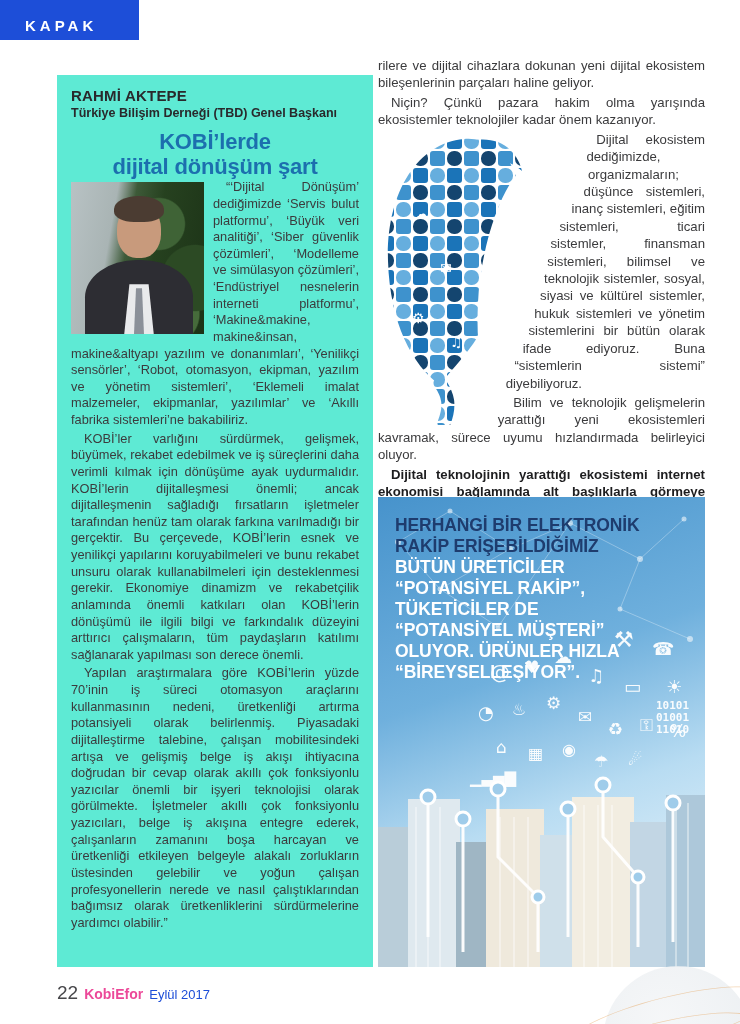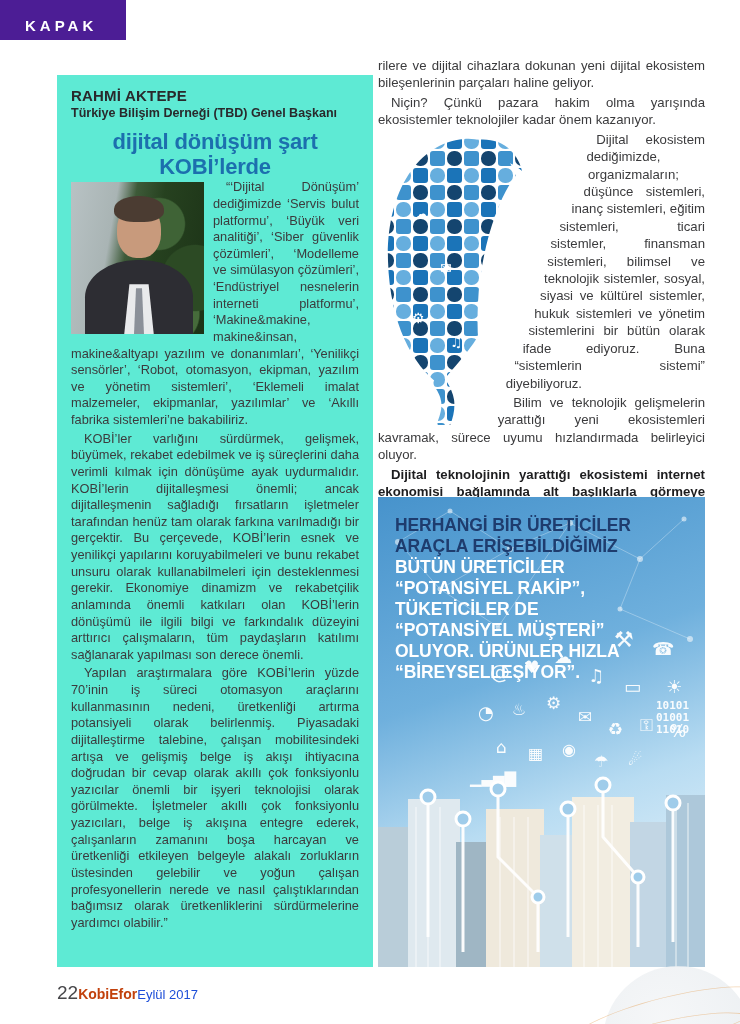--- a/index.html
+++ b/index.html
@@ -5,22 +5,22 @@
   * { margin:0; padding:0; box-sizing:border-box; }
   html,body { background:#ffffff; }
   body { font-family:"Liberation Sans", sans-serif; }
   #page {
     position:relative; width:740px; height:1024px; background:#ffffff;
     overflow:hidden; margin:0 auto;
   }
 
   
   .kapak-box {
-    position:absolute; left:0; top:0; width:126px; height:40px;
-    background:#4c1d95;
+    position:absolute; left:0; top:0; width:139px; height:40px;
+    background:#1d4ed8;
   }
   .kapak-box span {
     position:absolute; left:25px; bottom:6px; color:#ffffff;
     font-size:15px; font-weight:600; letter-spacing:4px;
   }
 
   
   .left-panel {
     position:absolute; left:57px; top:75px; width:316px; height:892px;
     background:#5eead4; padding:12px 14px; overflow:hidden;
@@ -83,24 +83,24 @@
   .feature-box svg.bg { position:absolute; left:0; top:0; }
   .feature-headline {
     position:absolute; left:17px; top:18px; width:262px;
     font-size:17.5px; font-weight:bold; line-height:1.2; letter-spacing:-.1px;
     text-align:left; color:#ffffff;
   }
   .feature-headline .dark { color:#1e3c6e; }
 
   
   .page-footer {
-    position:absolute; left:57px; top:982px; display:flex; align-items:baseline; 
+    position:absolute; left:57px; top:982px; display:flex; align-items:baseline; gap:6px;
   }
   .page-number { font-size:19px; color:#47474a; }
-  .magazine-name { font-size:14px; font-weight:bold; color:#c2410c; }
+  .magazine-name { font-size:14px; font-weight:bold; color:#ec4899; }
   .issue-date { font-size:13px; color:#1d4ed8; }
 
   
   .globe-watermark {
     position:absolute; left:555px; top:928px; width:185px; height:96px;
     overflow:hidden; pointer-events:none;
   }
   .globe-watermark .sphere {
     position:absolute; left:48px; top:38px; width:150px; height:150px; border-radius:50%;
     background:radial-gradient(circle at 40% 35%, #f2f4f6, #e3e8ec);
@@ -119,22 +119,22 @@
 <div id="page">
 
   <div class="kapak-box">
     <span>KAPAK</span>
   </div>
 
   <div class="left-panel">
     <div class="author-name">RAHMİ AKTEPE</div>
     <div class="author-title">Türkiye Bilişim Derneği (TBD) Genel Başkanı</div>
     <div class="article-title">
+      <div>KOBİ’lerde</div>
       <div>dijital dönüşüm şart</div>
-      <div>KOBİ’lerde</div>
     </div>
     <div class="article-body">
       <div class="photo">
         <div class="foliage"></div>
         <div class="suit"></div>
         <div class="shirt"></div>
         <div class="tie"></div>
         <div class="head"></div>
         <div class="hair"></div>
       </div>
@@ -274,21 +274,21 @@
           <circle cx="120" cy="292" r="7"></circle>
         <circle cx="190" cy="312" r="7"></circle>
           <circle cx="225" cy="288" r="7"></circle>
           <circle cx="295" cy="306" r="7"></circle>
         <circle cx="160" cy="400" r="6"></circle>
           <circle cx="260" cy="380" r="6"></circle>
       </g>
     </svg>
 
     <div class="feature-headline">
-      <span class="dark">HERHANGİ BİR ÜRETİCİLER ARAÇLA ERİŞEBİLDİĞİMİZ</span><span> BÜTÜN ÜRETİCİLER “POTANSİYEL RAKİP”, TÜKETİCİLER DE “POTANSİYEL MÜŞTERİ” OLUYOR. ÜRÜNLER HIZLA “BİREYSELLEŞİYOR”.</span>
+      <span class="dark">HERHANGİ BİR ELEKTRONİK RAKİP ERİŞEBİLDİĞİMİZ</span><span> BÜTÜN ÜRETİCİLER “POTANSİYEL RAKİP”, TÜKETİCİLER DE “POTANSİYEL MÜŞTERİ” OLUYOR. ÜRÜNLER HIZLA “BİREYSELLEŞİYOR”.</span>
     </div>
   </div>
 
   <div class="page-footer">
     <span class="page-number">22</span>
     <span class="magazine-name">KobiEfor</span>
     <span class="issue-date">Eylül 2017</span>
   </div>
 
   <div class="globe-watermark">

